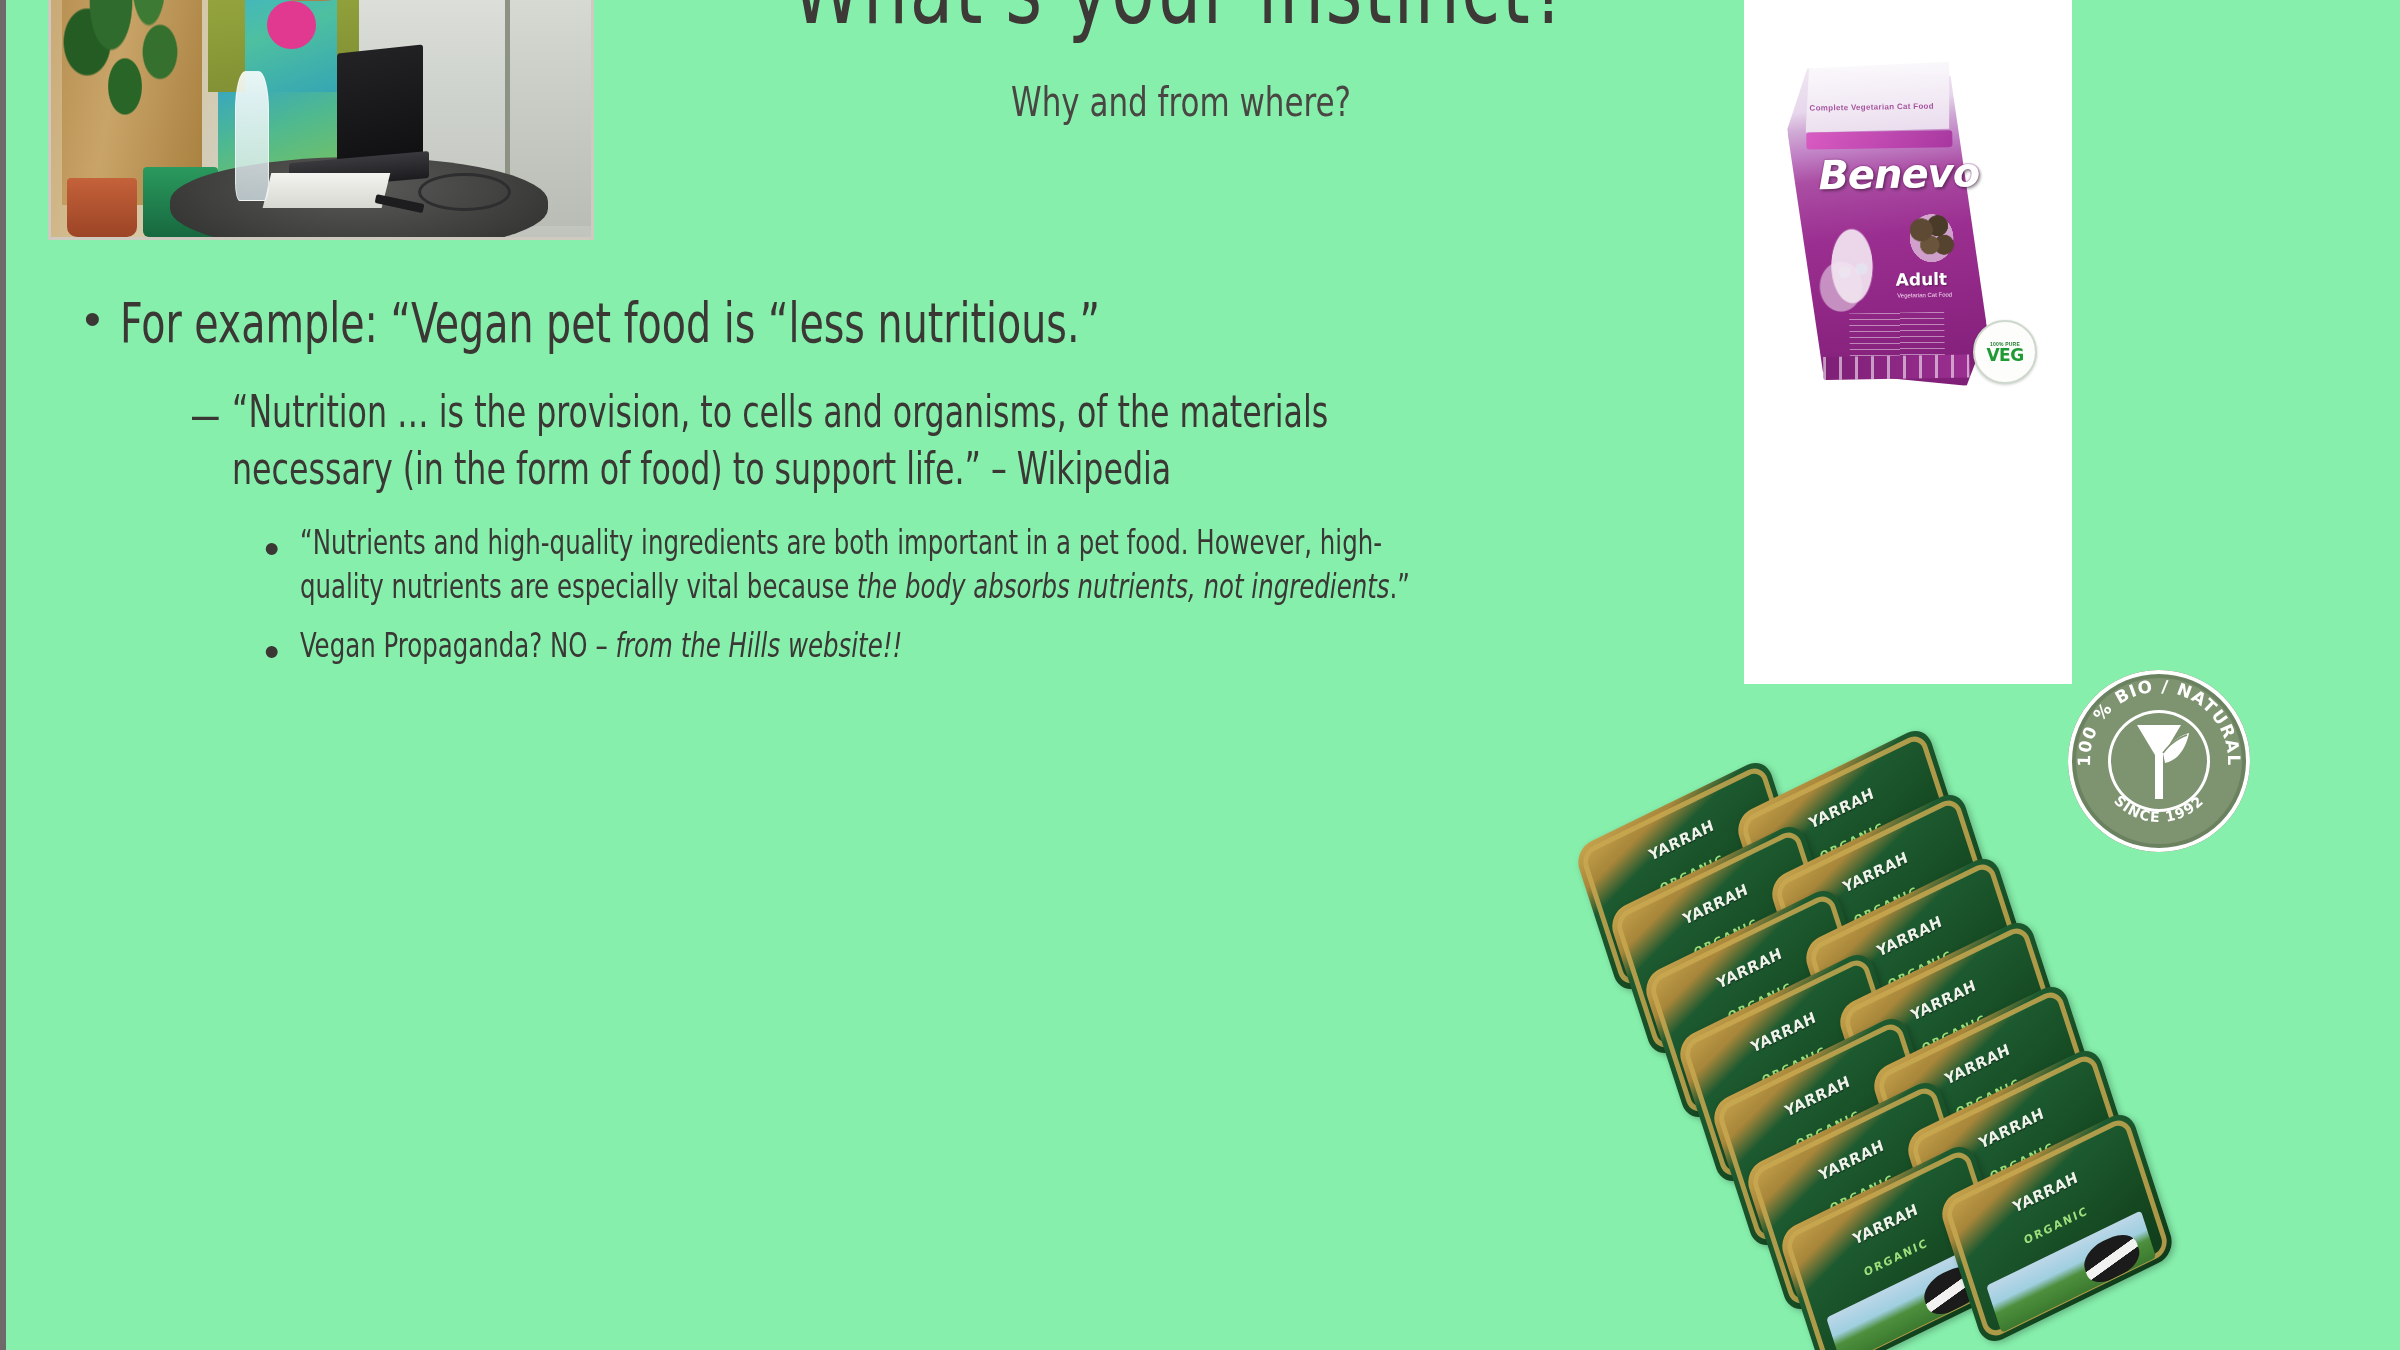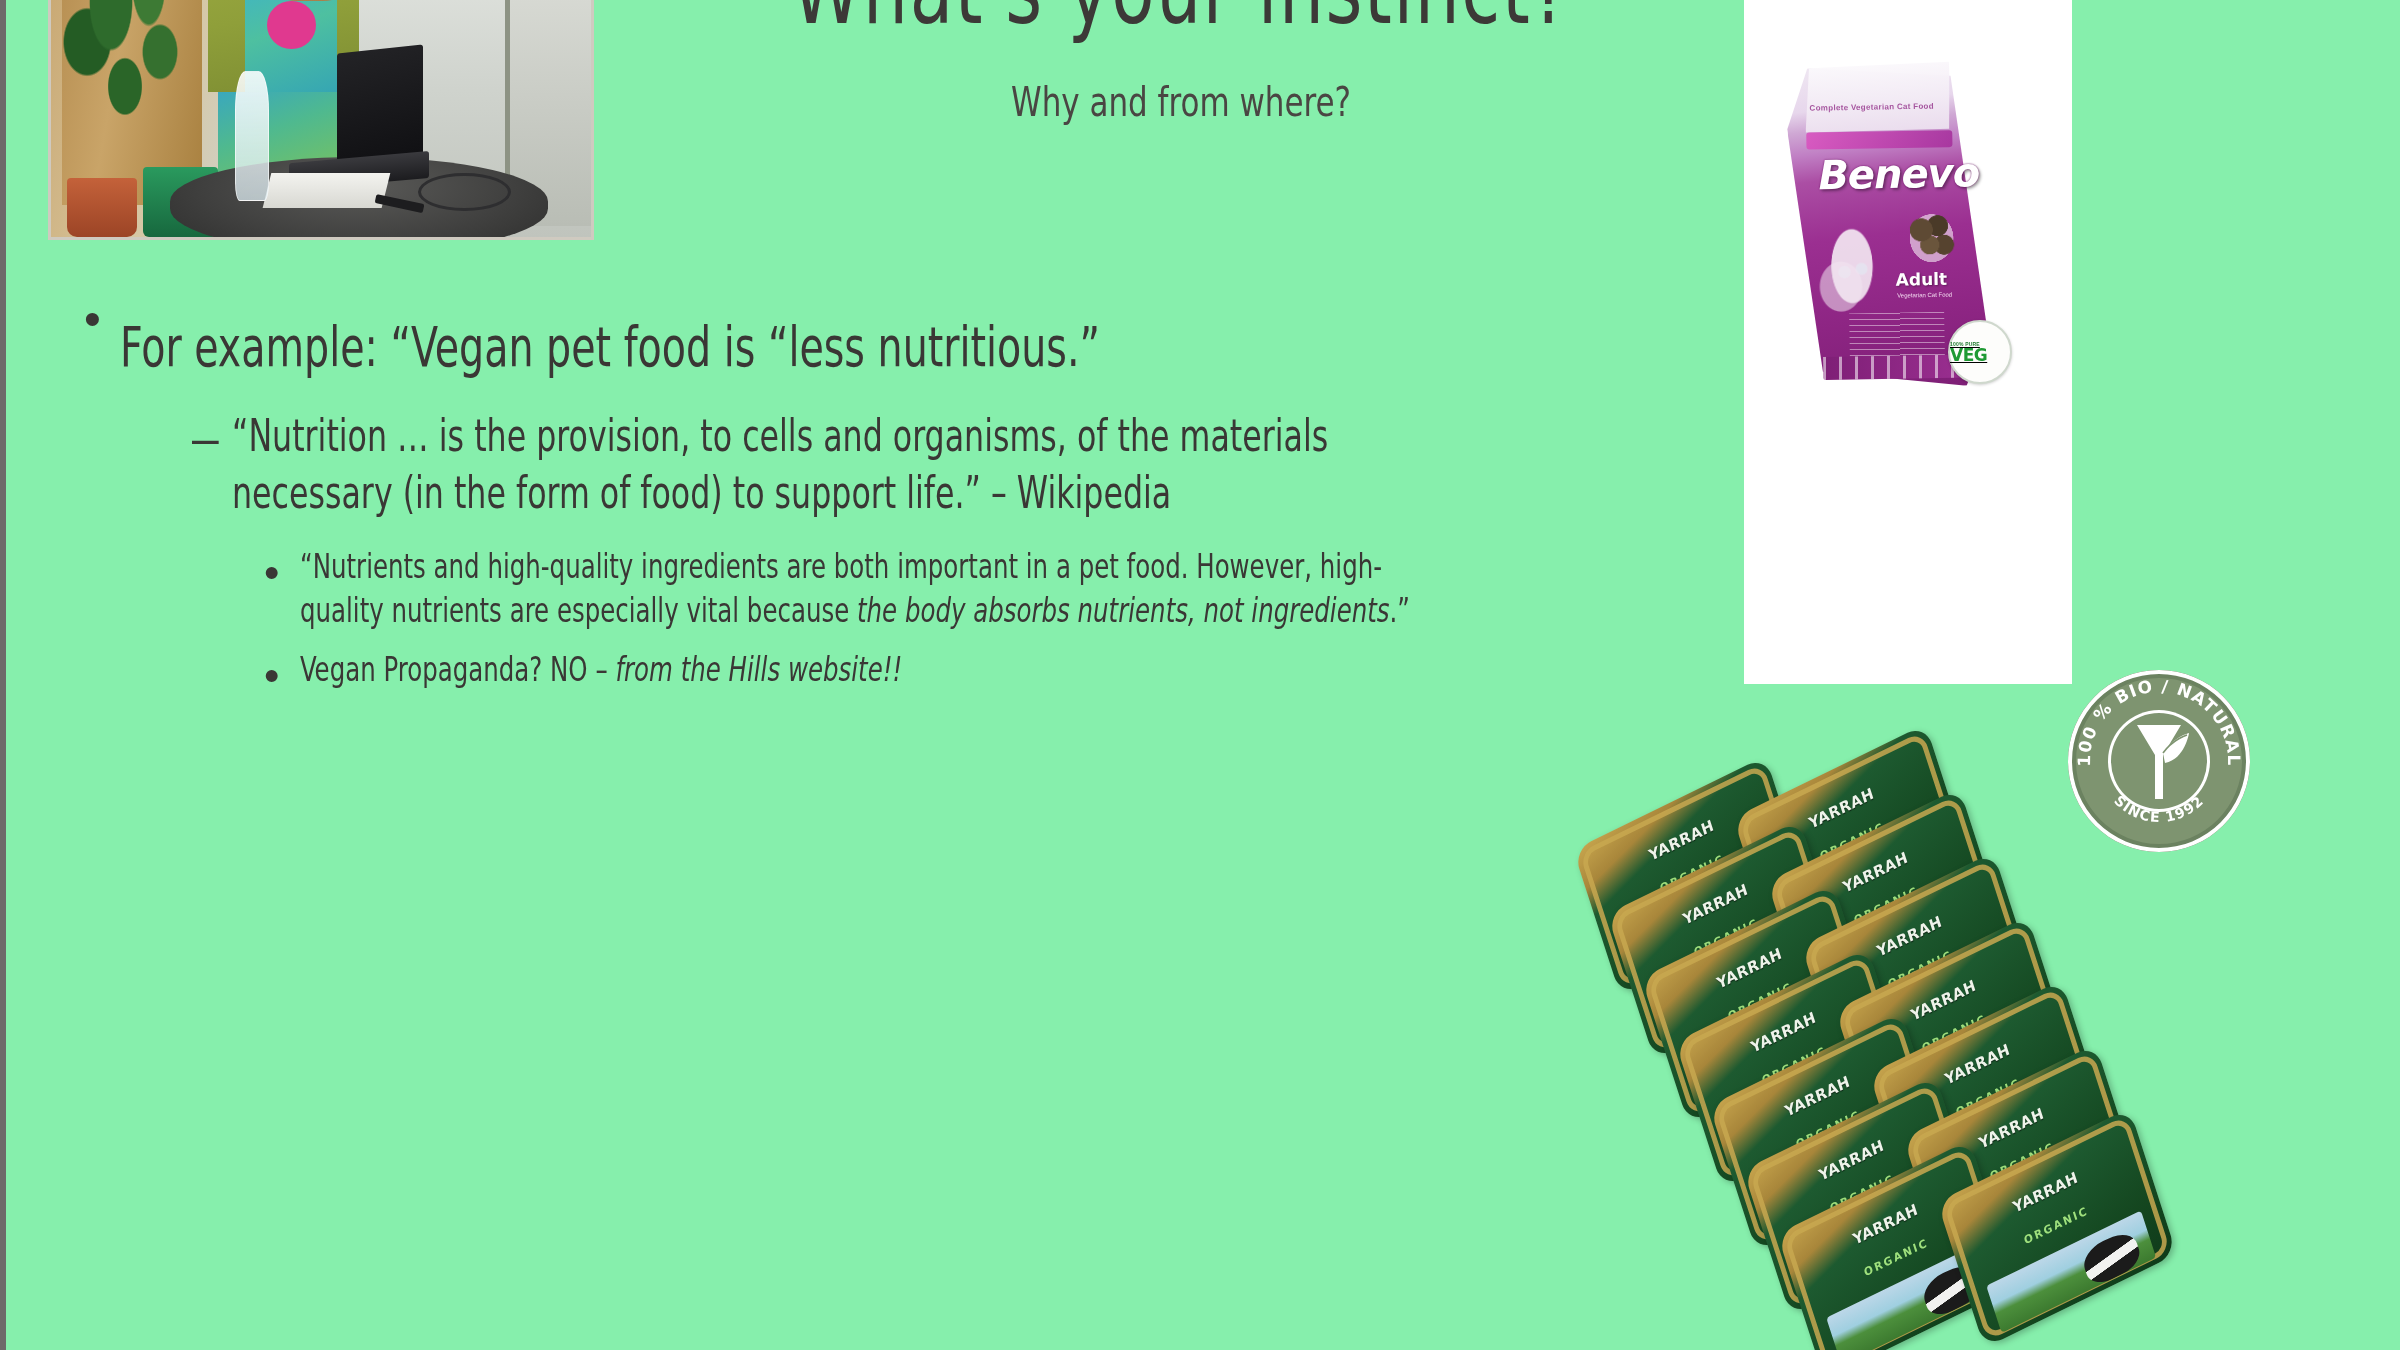--- a/index.html
+++ b/index.html
@@ -74,21 +74,21 @@
     font-family: "DejaVu Sans Condensed", "Liberation Sans Narrow", "Liberation Sans", sans-serif;
     color: #3a3735;
     line-height: 1.28;
     transform-origin: 0 0;
   }
   .cond { display: inline-block; transform: scaleX(0.80); transform-origin: 0 50%; white-space: pre-wrap; }
 
   
   .lvl1 { margin-left: 0px; margin-bottom: 26px; }
   .lvl1 .bullet-mark { font-size: 48px; width: 36px; }
-  .lvl1 .bullet-text { font-size: 55px; margin-top: 24px; }
+  .lvl1 .bullet-text { font-size: 55px; }
 
   
   .lvl2 { margin-left: 108px; margin-bottom: 24px; }
   .lvl2 .bullet-mark { font-size: 48px; width: 40px; }
   .lvl2 .bullet-text { font-size: 44px; }
 
   
   .lvl3 { margin-left: 180px; margin-bottom: 16px; }
   .lvl3 .bullet-mark { font-size: 44px; width: 36px; }
   .lvl3 .bullet-text { font-size: 34px; }
@@ -297,27 +297,27 @@
     position: absolute; left: 8%; bottom: 4%; width: 80%; height: 7%;
     background: linear-gradient(90deg,#7e1f76,#9b2f91);
     transform: rotate(4deg);
     border-radius: 2px;
   }
   .bag-footer-icons {
     position: absolute; inset: 0;
     background: repeating-linear-gradient(90deg, rgba(255,255,255,.55) 0 3px, transparent 3px 16px);
   }
   #veg-badge {
-    position: absolute; left: 204px; top: 326px;
+    position: absolute; left: 229px; top: 326px;
     width: 60px; height: 60px; border-radius: 50%;
     background: #fdfdfb;
     border: 2px solid #cfd8cd;
     box-shadow: 0 1px 3px rgba(0,0,0,.2);
     display: flex; flex-direction: column;
-    justify-content: center; text-decoration: underline;
+    align-items: center; justify-content: center;
   }
   #veg-badge .veg-small {
     font-size: 5px; color: #1f7a2e; font-weight: 700; letter-spacing: .2px;
   }
   #veg-badge .veg-big {
     font-family: "DejaVu Sans", sans-serif;
     font-size: 17px; font-weight: 700; color: #1f9a34; line-height: 1;
     letter-spacing: -.5px;
   }
 

